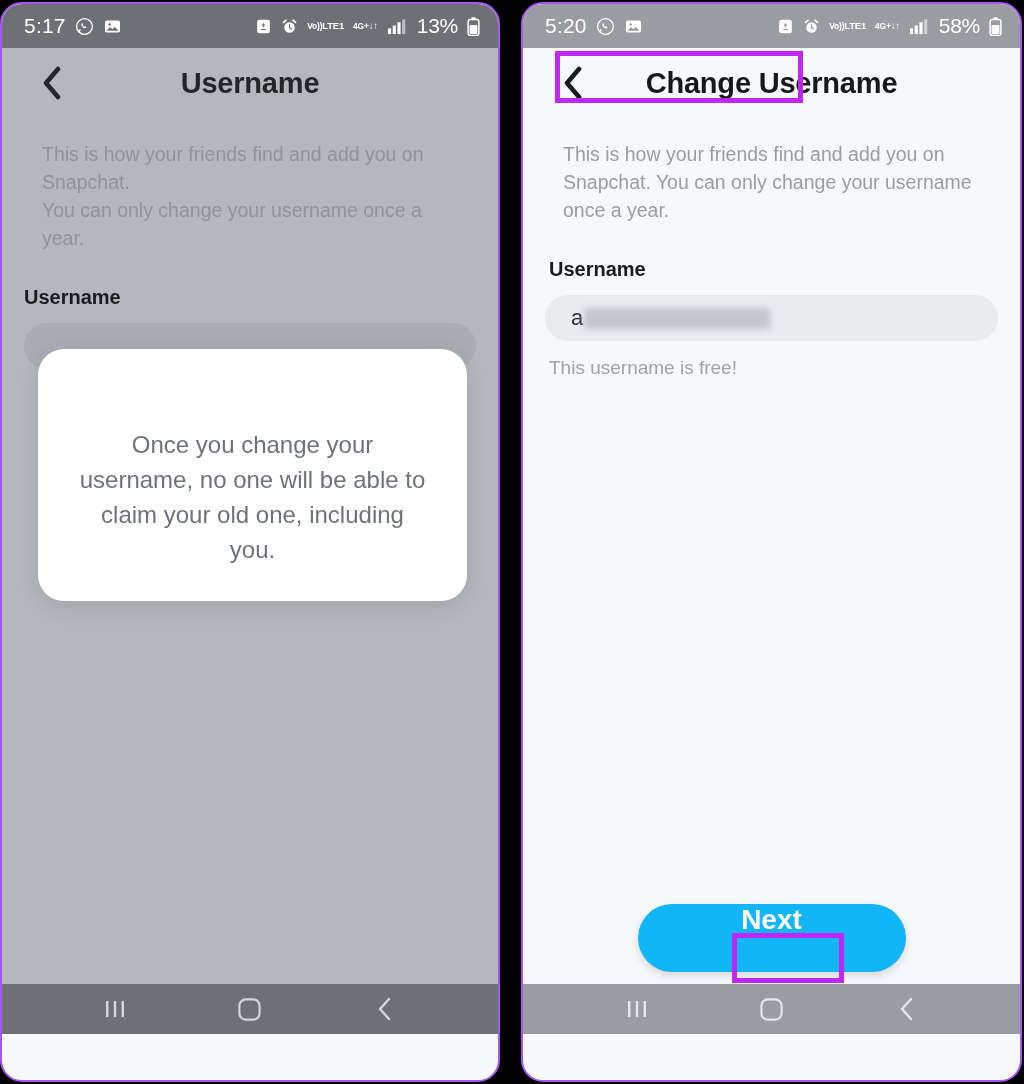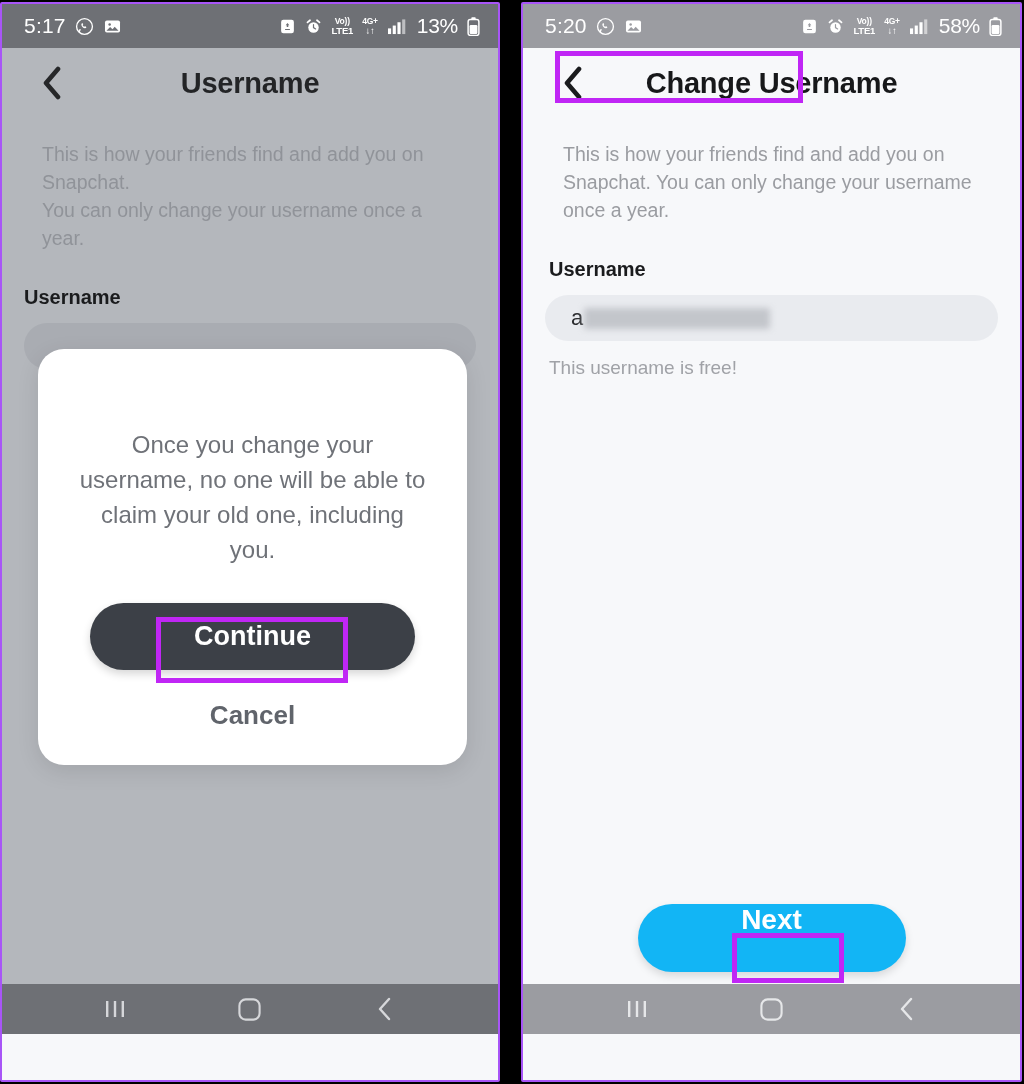--- a/index.html
+++ b/index.html
@@ -19,21 +19,21 @@
     background: #000000;
   }
 
   
   .phone {
     position: absolute;
     top: 2px;
     width: 500px;
     height: 1080px;
     border: 2px solid #a855f7;
-    border-radius: 2px;
+    border-radius: 22px;
     overflow: hidden;
     background: #f7f8fa;
   }
   .phone.left  { left: 0px; }
   .phone.right { left: 521px; width: 501px; }
 
   
   .statusbar {
     position: relative;
     height: 44px;
@@ -51,21 +51,21 @@
   .sb-left, .sb-right { display: flex; align-items: center; gap: 9px; }
   .sb-time { font-size: 21px; font-weight: 400; }
 
   .ic { display: inline-flex; align-items: center; justify-content: center; }
   .ic svg { display: block; }
 
   .sb-battpct { font-size: 21px; margin-left: 2px; letter-spacing: -.3px; }
 
   
   .stackicon {
-    display: inline-flex; flex-direction: column;
+    display: inline-flex; flex-direction: row;
     align-items: center; justify-content: center;
     line-height: 1; font-weight: 700; letter-spacing: -.2px;
   }
   .stackicon .t { font-size: 8.5px; }
   .stackicon .b { font-size: 9.5px; }
 
   
   .appbody {
     position: relative;
     height: 986px;
@@ -324,27 +324,20 @@
 
       <div class="subtitle" style="white-space:pre-line">This is how your friends find and add you on Snapchat.
 You can only change your username once a year.</div>
 
       <div class="field-label">Username</div>
 
       <div class="pill"></div>
 
       <div class="modal-card">
         <div class="modal-text">Once you change your username, no one will be able to claim your old one, including you.</div>
-        <div class="modal-actions">
-          <button class="continue-btn">
-            <span>Continue</span>
-            <span class="hl" id="hl-continue"></span>
-          </button>
-          <button class="cancel-btn">Cancel</button>
-        </div>
       </div>
 
       <div class="navbottom">
         <span class="nb">
           <svg width="24" height="22" viewBox="0 0 24 22">
               <rect x="3" y="3" width="2.4" height="16" fill="#d6d7da"></rect>
               <rect x="10.8" y="3" width="2.4" height="16" fill="#d6d7da"></rect>
               <rect x="18.6" y="3" width="2.4" height="16" fill="#d6d7da"></rect>
             </svg>
         </span>

